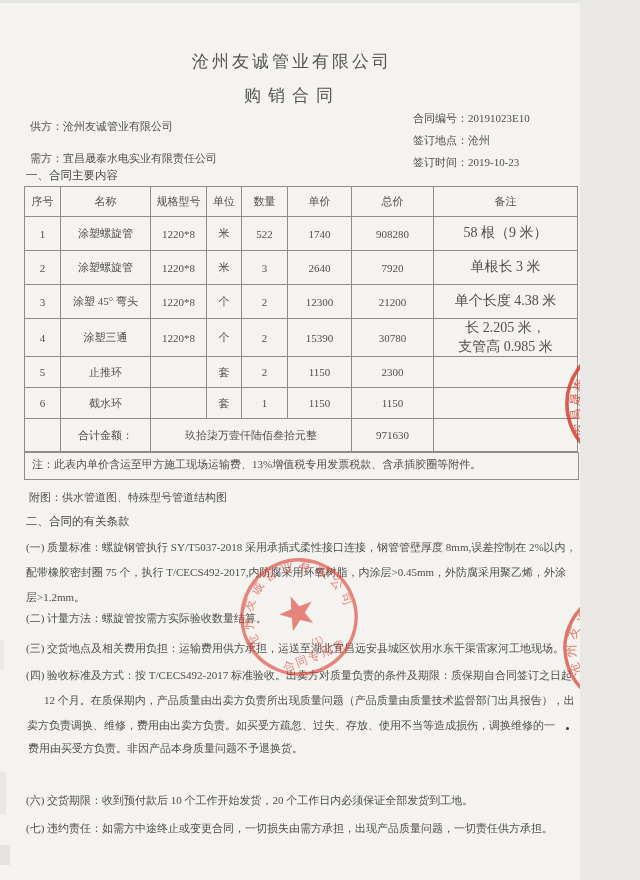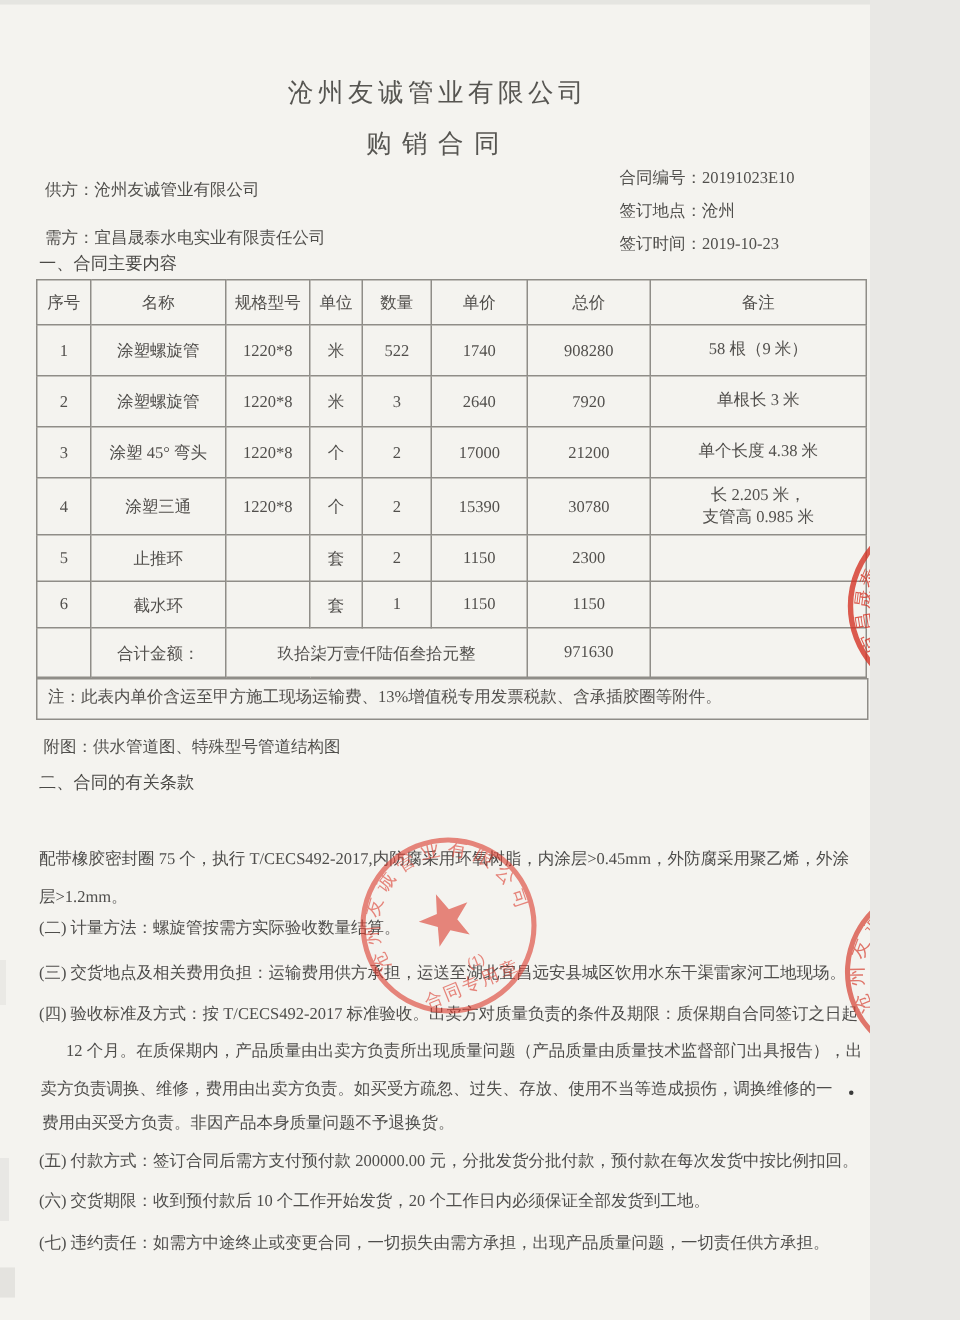--- a/index.html
+++ b/index.html
@@ -7,21 +7,21 @@
         font-family:"Liberation Serif","DejaVu Serif",serif;color:#4c4b4a;}
   .abs{position:absolute;}
   .title1{top:50px;left:0;width:584px;text-align:center;font-size:17px;letter-spacing:3px;color:#565551;}
   .title2{top:84px;left:0;width:584px;text-align:center;font-size:17px;letter-spacing:7px;color:#565551;}
   .meta{font-size:11px;white-space:nowrap;color:#504f4c;}
   .sec-heading{font-size:11.5px;color:#4a4946;white-space:nowrap;}
   table.items{position:absolute;left:24px;top:186px;border-collapse:collapse;table-layout:fixed;
               font-size:11px;color:#514f4c;background:transparent;}
   table.items th,table.items td{border:1px solid #8f8d88;padding:0;text-align:center;
               font-weight:normal;vertical-align:middle;overflow:hidden;}
-  .remark-cell{white-space:pre-line;line-height:1.3;font-size:11px;}
+  .remark-cell{white-space:pre-line;line-height:1.3;font-size:14px;}
   .notebox{left:24px;top:452px;width:546px;height:22px;border:1px solid #8f8d88;
            font-size:11px;padding:4px 0 0 7px;white-space:nowrap;color:#514f4c;}
   .plain{font-size:11px;white-space:nowrap;color:#504f4c;}
   .clause{font-size:11px;white-space:nowrap;color:#4e4d4b;}
   .stamp{pointer-events:none;}
   .stamp text{font-family:"Liberation Sans","DejaVu Sans",sans-serif;}
   .artifact{pointer-events:none;}
 </style>
 </head>
 <body>
@@ -90,21 +90,21 @@
       <td>2640</td>
       <td>7920</td>
       <td class="remark-cell">单根长 3 米</td>
     </tr>
     <tr style="height:34px">
       <td>3</td>
       <td>涂塑 45° 弯头</td>
       <td>1220*8</td>
       <td>个</td>
       <td>2</td>
-      <td>17000</td>
+      <td>12300</td>
       <td>21200</td>
       <td class="remark-cell">单个长度 4.38 米</td>
     </tr>
     <tr style="height:38px">
       <td>4</td>
       <td>涂塑三通</td>
       <td>1220*8</td>
       <td>个</td>
       <td>2</td>
       <td>15390</td>
@@ -141,29 +141,29 @@
     </tr>
   </tbody>
     </table>
 
   <div class="abs notebox">注：此表内单价含运至甲方施工现场运输费、13%增值税专用发票税款、含承插胶圈等附件。</div>
 
   <div class="abs plain" style="left:29px;top:490px;">附图：供水管道图、特殊型号管道结构图</div>
 
   <div class="abs sec-heading" style="left:26px;top:514px;">二、合同的有关条款</div>
 
+  <div class="abs clause" style="left:26px;top:540px;">(一) 质量标准：螺旋钢管执行 SY/T5037-2018 采用承插式柔性接口连接，钢管管壁厚度 8mm,误差控制在 2%以内，</div>
   <div class="abs clause" style="left:26px;top:565px;">配带橡胶密封圈 75 个，执行 T/CECS492-2017,内防腐采用环氧树脂，内涂层&gt;0.45mm，外防腐采用聚乙烯，外涂</div>
   <div class="abs clause" style="left:26px;top:590px;">层&gt;1.2mm。</div>
   <div class="abs clause" style="left:26px;top:611px;">(二) 计量方法：螺旋管按需方实际验收数量结算。</div>
   <div class="abs clause" style="left:26px;top:641px;">(三) 交货地点及相关费用负担：运输费用供方承担，运送至湖北宜昌远安县城区饮用水东干渠雷家河工地现场。</div>
   <div class="abs clause" style="left:26px;top:668px;">(四) 验收标准及方式：按 T/CECS492-2017 标准验收。出卖方对质量负责的条件及期限：质保期自合同签订之日起</div>
   <div class="abs clause" style="left:44px;top:693px;">12 个月。在质保期内，产品质量由出卖方负责所出现质量问题（产品质量由质量技术监督部门出具报告），出</div>
   <div class="abs clause" style="left:28px;top:741px;">费用由买受方负责。非因产品本身质量问题不予退换货。</div>
   <div class="abs clause" style="left:27px;top:718px;">卖方负责调换、维修，费用由出卖方负责。如买受方疏忽、过失、存放、使用不当等造成损伤，调换维修的一</div>
-  <div class="abs clause" style="left:26px;top:766px;">(五) 付款方式：签订合同后需方支付预付款 200000.00 元，分批发货分批付款，预付款在每次发货中按比例扣回。</div>
   <div class="abs clause" style="left:26px;top:793px;">(六) 交货期限：收到预付款后 10 个工作开始发货，20 个工作日内必须保证全部发货到工地。</div>
   <div class="abs clause" style="left:26px;top:821px;">(七) 违约责任：如需方中途终止或变更合同，一切损失由需方承担，出现产品质量问题，一切责任供方承担。</div>
 
   <svg class="abs stamp" style="left:547px;top:324px;opacity:.8;transform:rotate(-10deg);" width="160" height="160" viewBox="-80 -80 160 160">
     <circle r="60" fill="none" stroke="#d63426" stroke-width="3.6"></circle>
     <path id="arcA" d="M -44.2 20.3 A 48 48 0 1 1 44.2 20.3" fill="none"></path>
     <text font-size="12.5" fill="#d63426" letter-spacing="1">
       <textPath href="#arcA" startOffset="50%" text-anchor="middle">宜昌晟泰水电实业有限责任公司</textPath>
     </text>
     <polygon fill="#d63426" transform="translate(0,-3) scale(1.05)" points="0,-20 4.7,-6.5 19,-6.2 7.6,2.5 11.8,16.2 0,8 -11.8,16.2 -7.6,2.5 -19,-6.2 -4.7,-6.5"></polygon>

